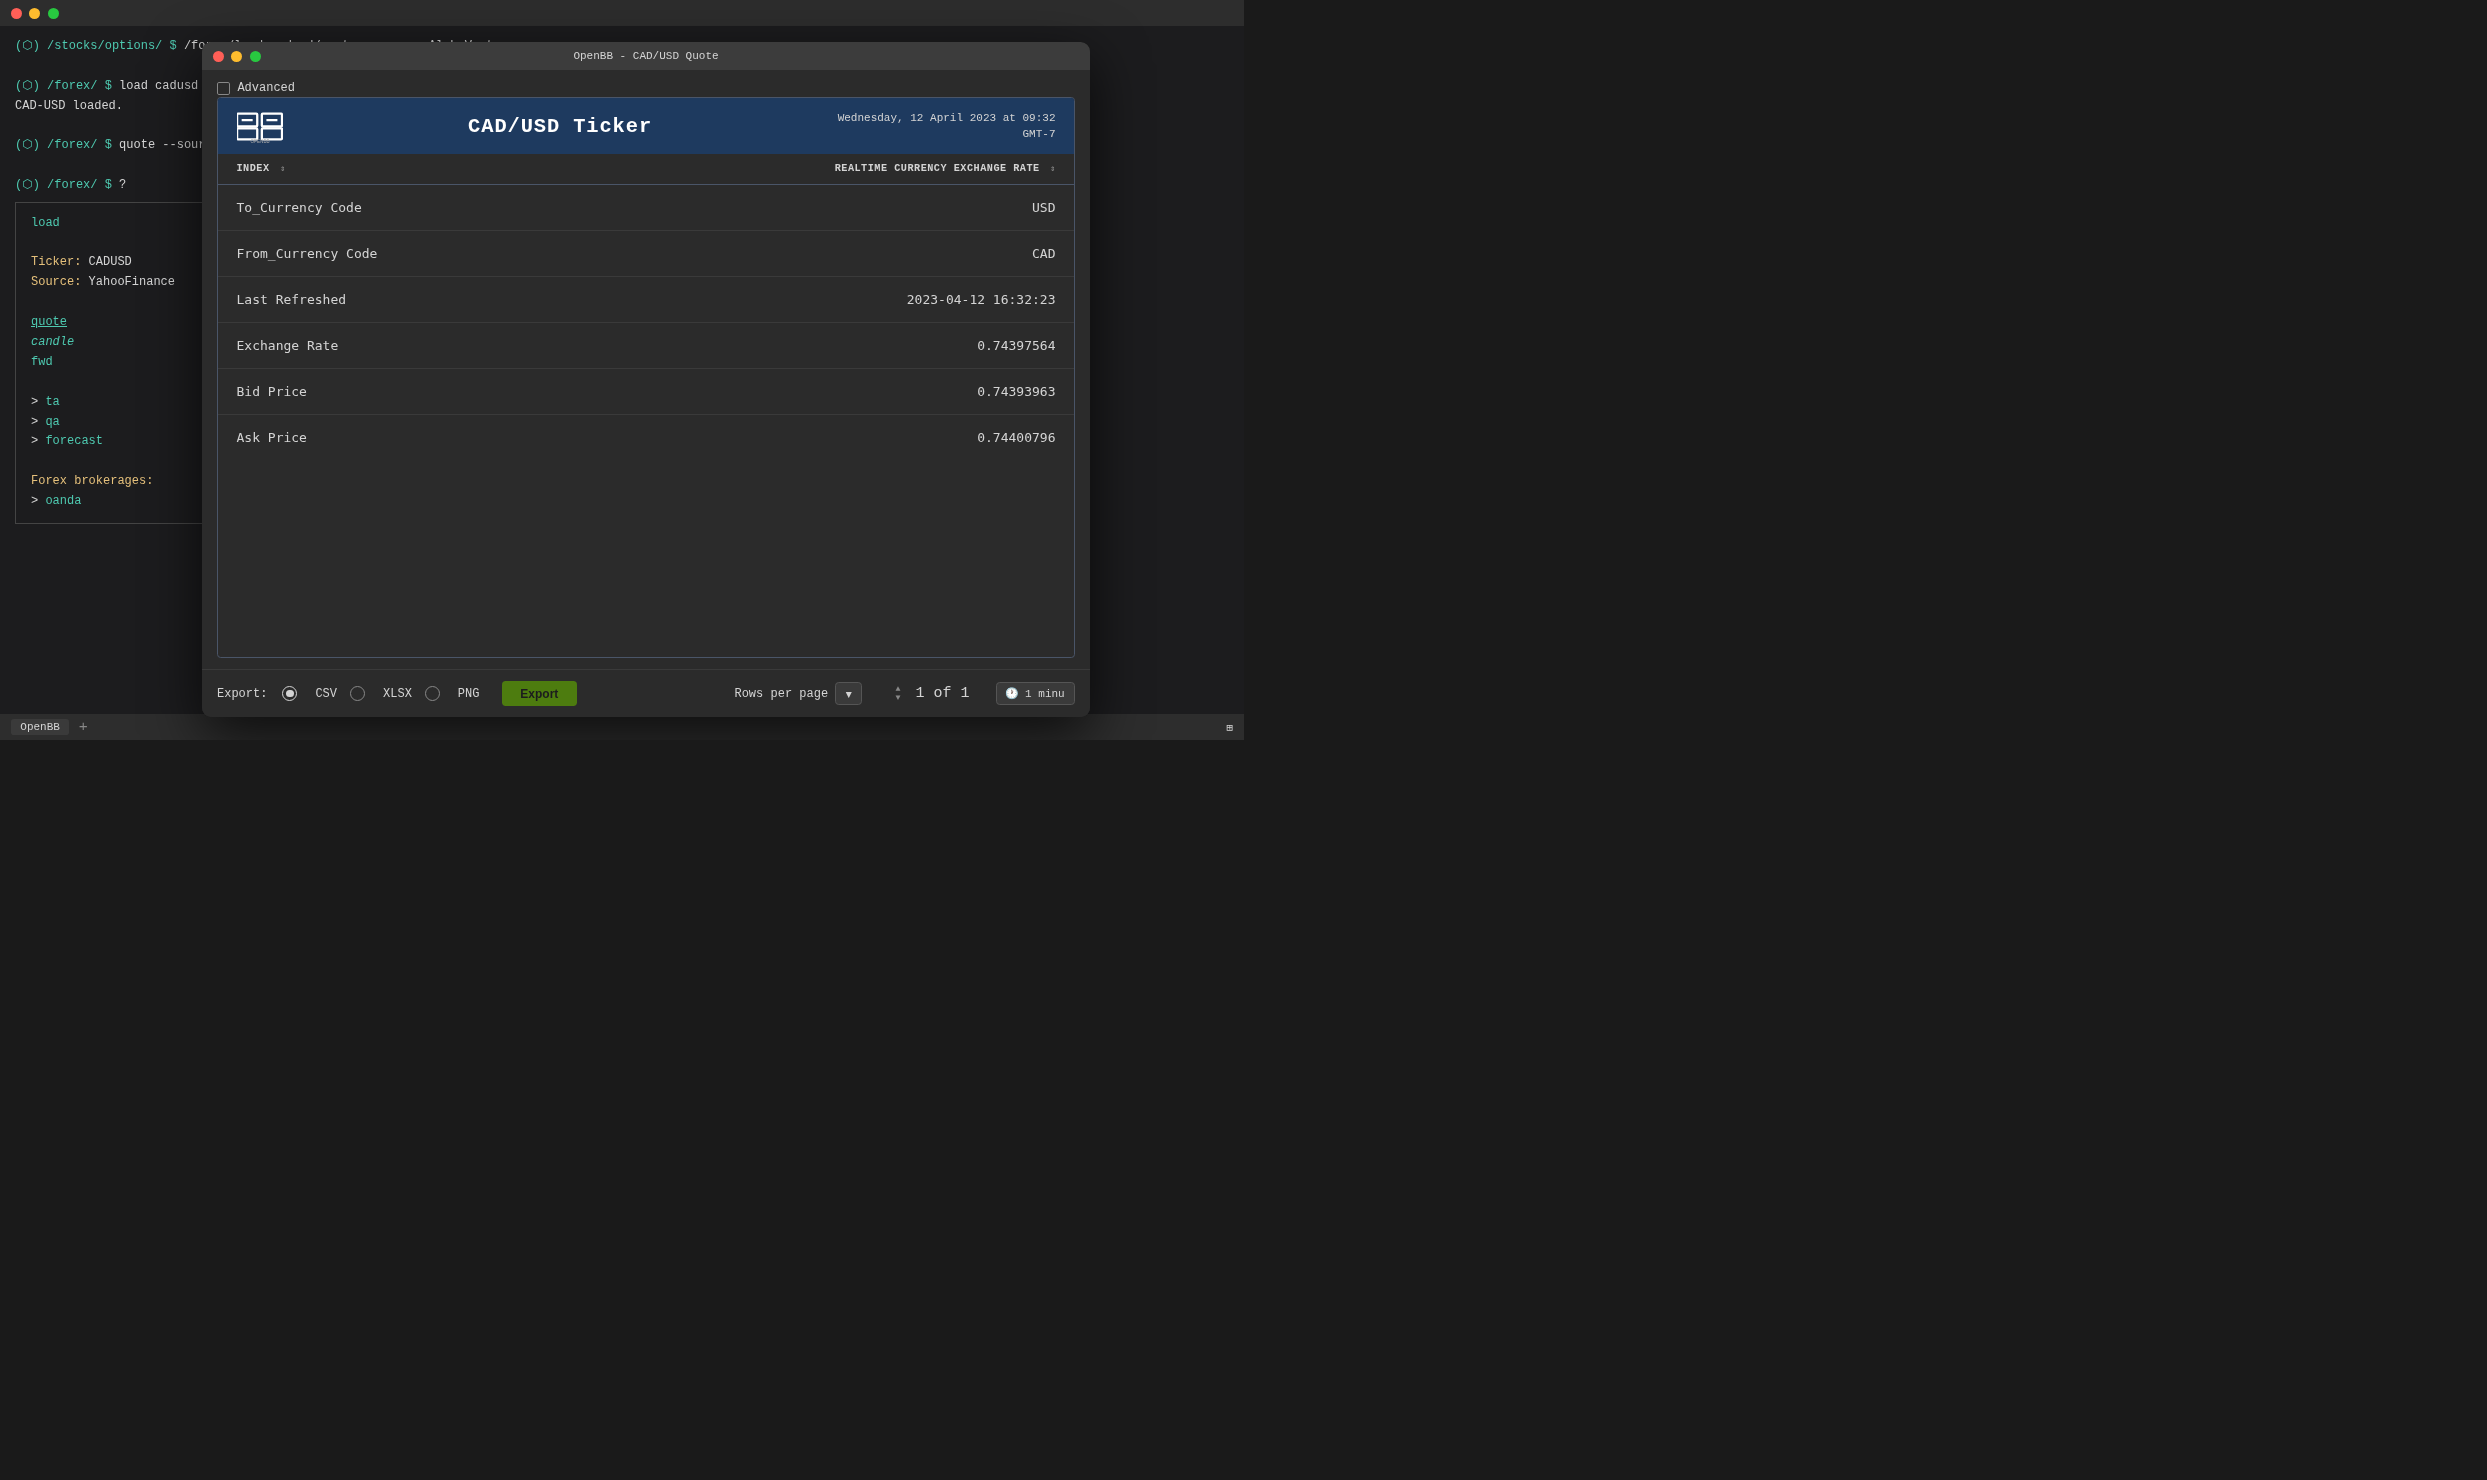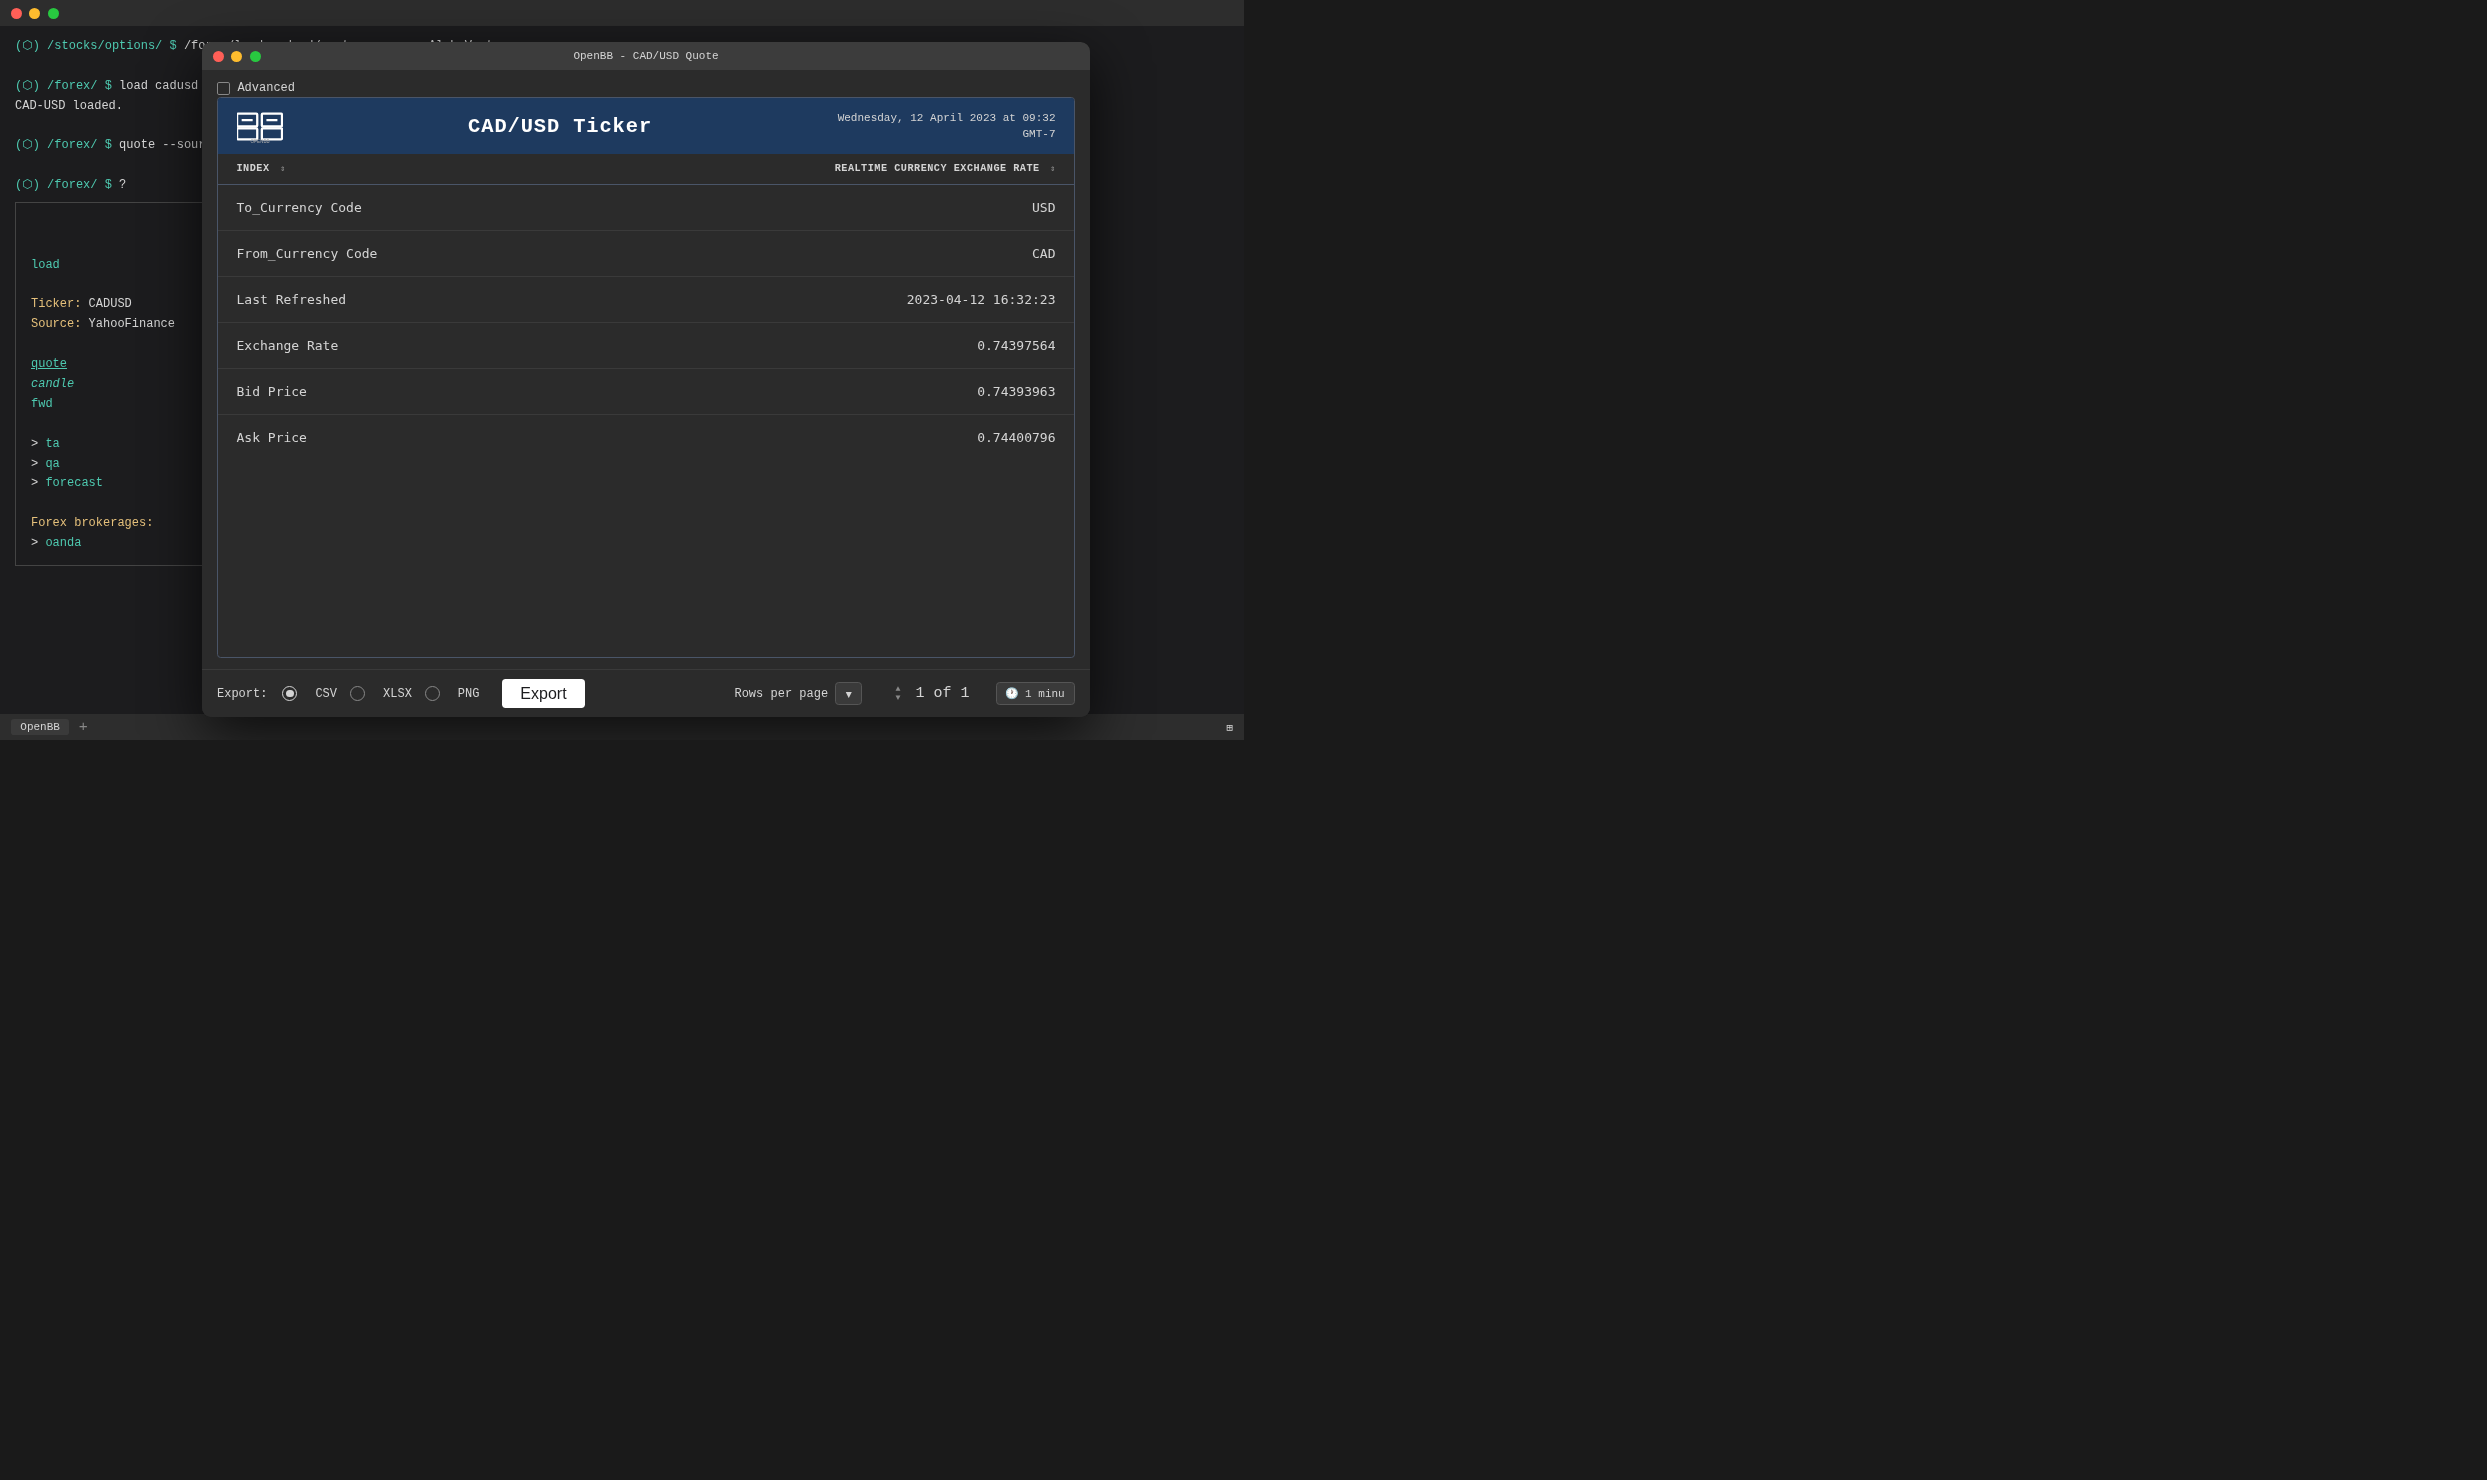--- a/index.html
+++ b/index.html
@@ -312,27 +312,27 @@
 
     .radio-circle.selected::after {
       content: '';
       width: 7.4px;
       height: 7.4px;
       border-radius: 50%;
       background: #d4d4d4;
     }
 
     .export-btn {
-      background: #ffffff;
+      background: #4d7c0f;
       color: #1c1c1e;
       border: none;
       border-radius: 3.7px;
       padding: 5.6px 18.5px;
-      font-size: 16px;
-      font-weight: normal;
+      font-size: 12px;
+      font-weight: bold;
       cursor: pointer;
       margin-left: 7.4px;
     }
 
     .rows-per-page {
       display: flex;
       align-items: center;
       gap: 7.4px;
       margin-left: auto;
       font-size: 12px;
@@ -414,21 +414,21 @@
       <span class="term-cmd"> quote --source AlphaVantage</span>
     </div>
     <div class="term-line">&nbsp;</div>
     <div class="term-line">
       <span class="term-cyan">(⬡) /forex/ $</span>
       <span class="term-cmd"> ?</span>
     </div>
 
     <div class="help-box">
       <div class="term-line">
-        <span class="term-cyan" style="display:inline-block;width:167px;margin-top:42px;">load</span>
+        <span class="term-cyan" style="display:inline-block;width:167px;">load</span>
         <span class="term-white">get historical dat</span>
       </div>
       <div class="term-line">&nbsp;</div>
       <div class="term-line">
         <span class="term-yellow">Ticker: </span>
         <span class="term-white">CADUSD</span>
       </div>
       <div class="term-line">
         <span class="term-yellow">Source: </span>
         <span class="term-white">YahooFinance</span>

